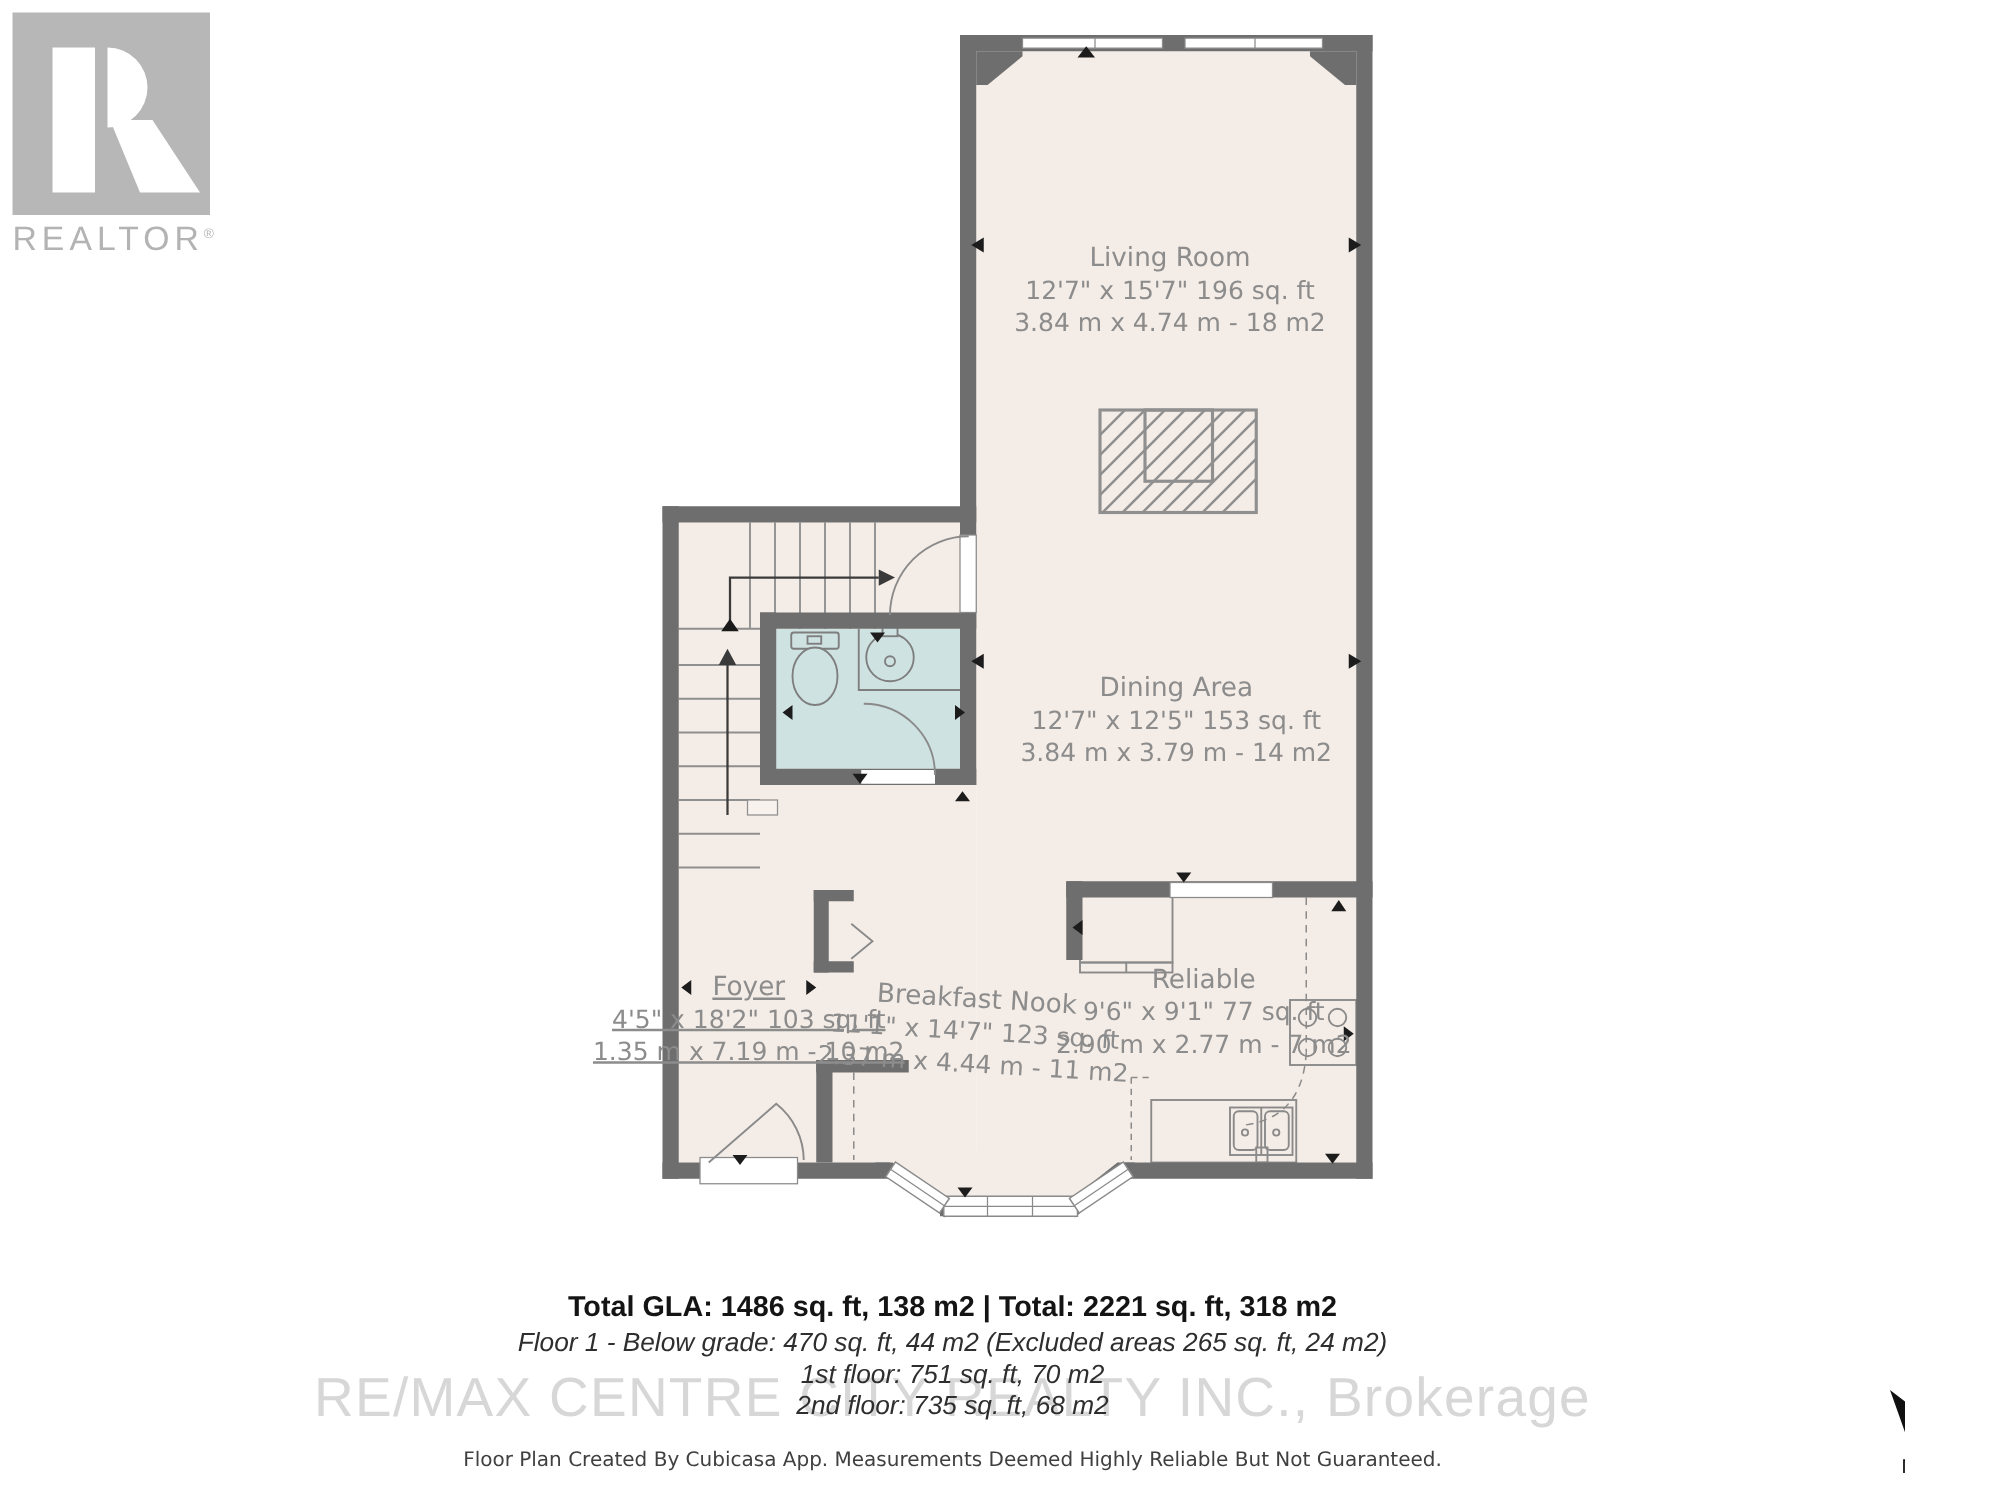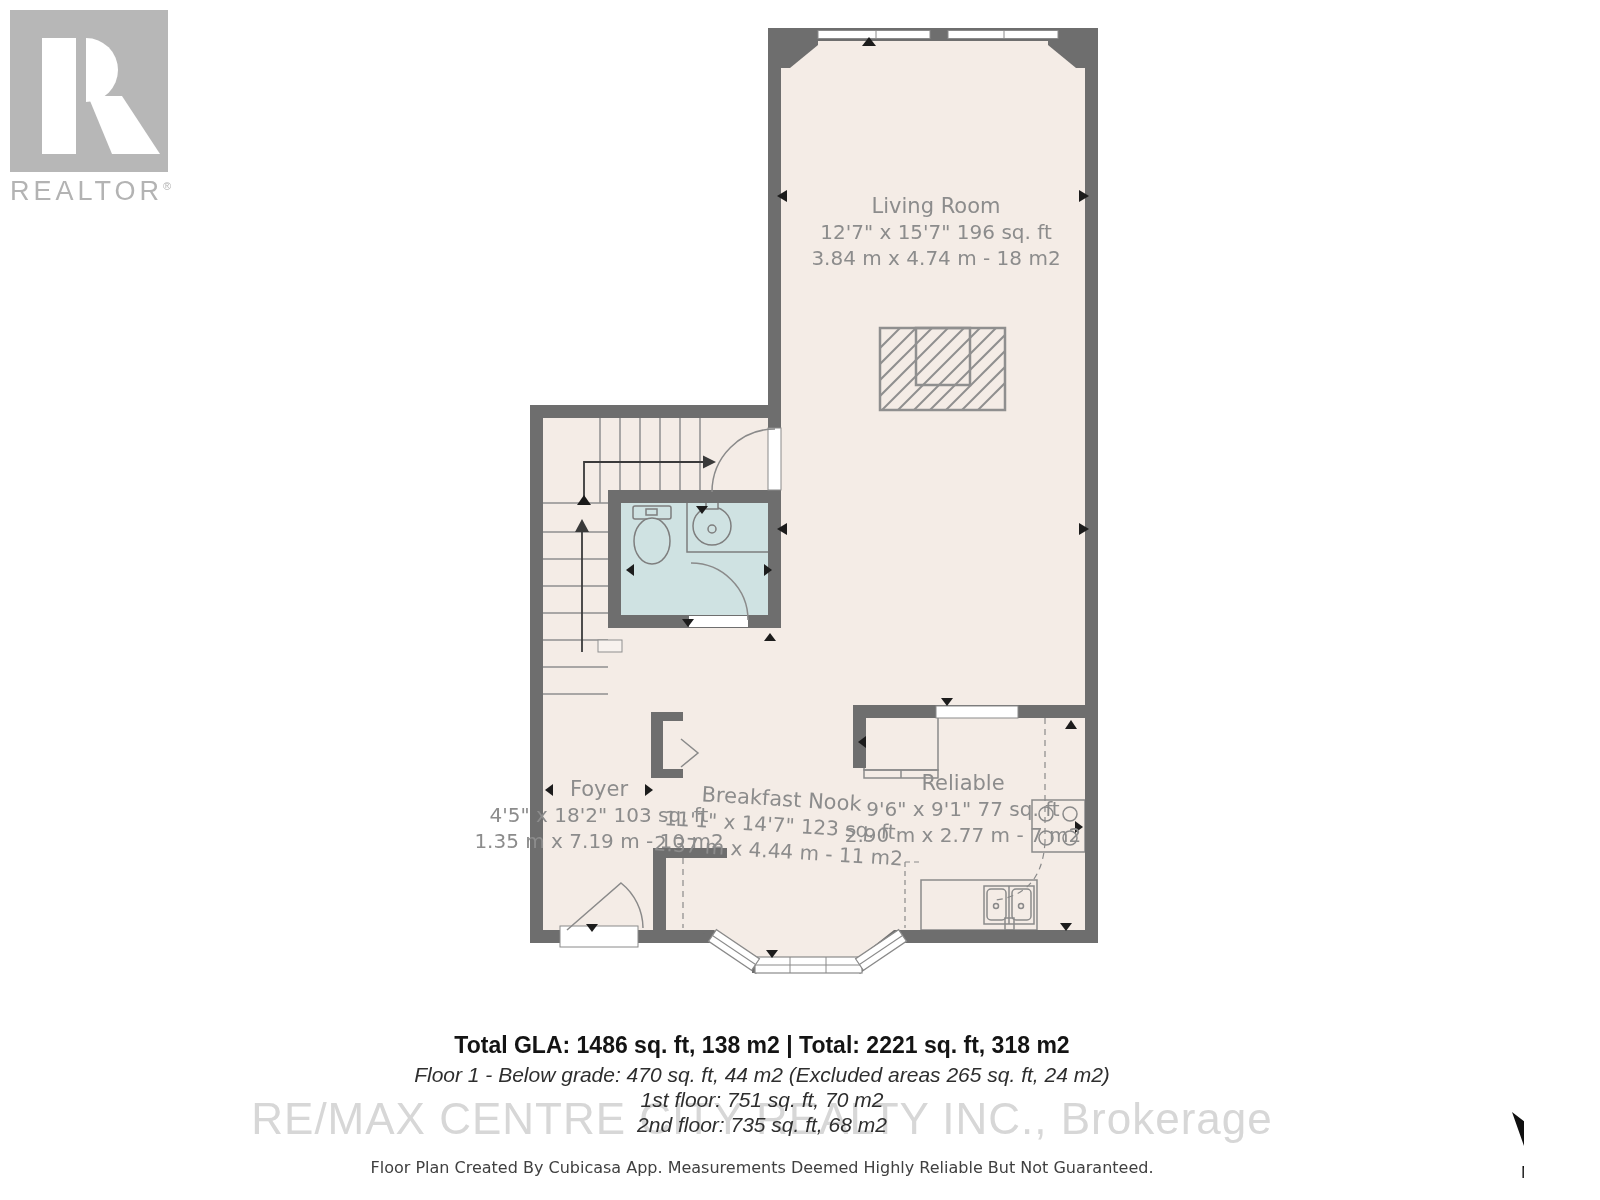--- a/index.html
+++ b/index.html
@@ -211,21 +211,26 @@
     <g>
       <polygon points="1512,1112 1529,1125 1546,1112 1529,1160" fill="#101010"></polygon>
     </g>
   </svg>
 
   <div class="room-label" id="lbl-living" style="left:936px;top:193px;">
     <div class="rname">Living Room</div>
     <div>12'7" x 15'7" 196 sq. ft</div>
     <div>3.84 m x 4.74 m - 18 m2</div>
   </div>
-  <div class="room-label" id="lbl-foyer" style="left:599px;top:776px;">
+  <div class="room-label" id="lbl-dining" style="left:941px;top:537px;">
+    <div class="rname">Dining Area</div>
+    <div>12'7" x 12'5" 153 sq. ft</div>
+    <div>3.84 m x 3.79 m - 14 m2</div>
+  </div>
+  <div class="room-label" id="lbl-foyer" style="left:599px;top:776px;text-decoration:underline;">
     <div class="rname">Foyer</div>
     <div>4'5" x 18'2" 103 sq. ft</div>
     <div>1.35 m x 7.19 m - 10 m2</div>
   </div>
   <div class="room-label" id="lbl-nook" style="left:780px;top:786px;">
     <div class="rname">Breakfast Nook</div>
     <div>11'1" x 14'7" 123 sq. ft</div>
     <div>2.37 m x 4.44 m - 11 m2</div>
   </div>
   <div class="room-label" id="lbl-kitchen" style="left:963px;top:770px;">

